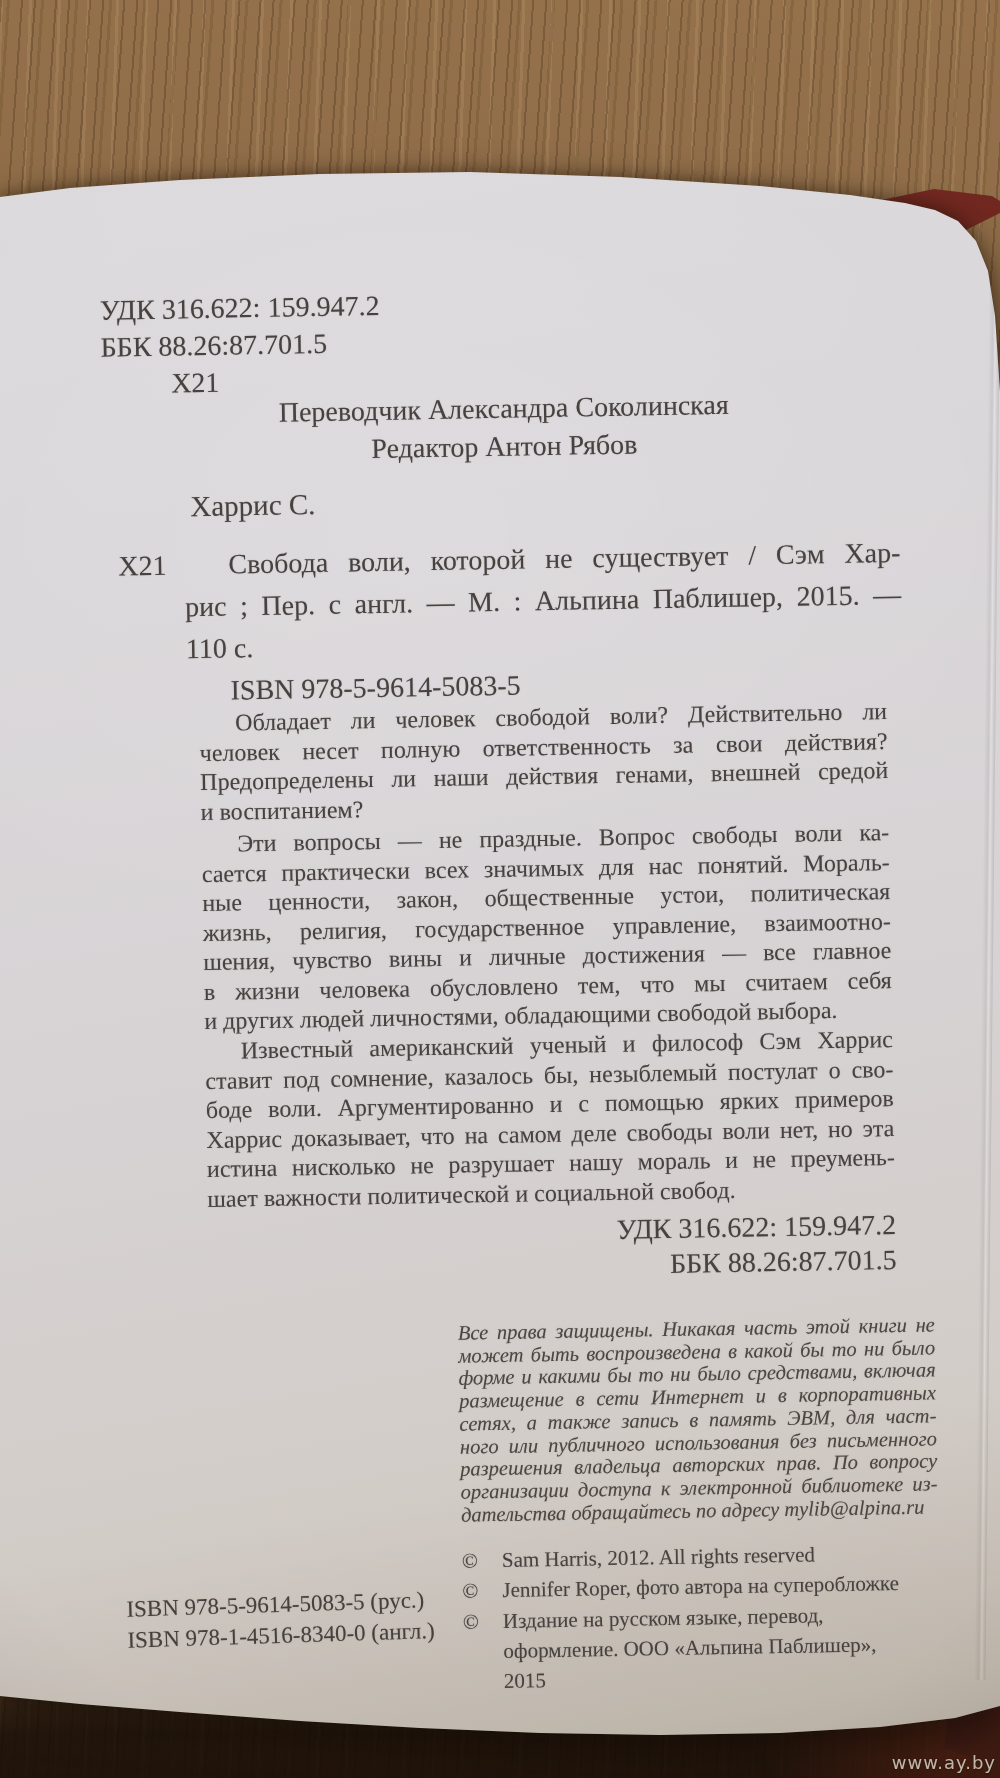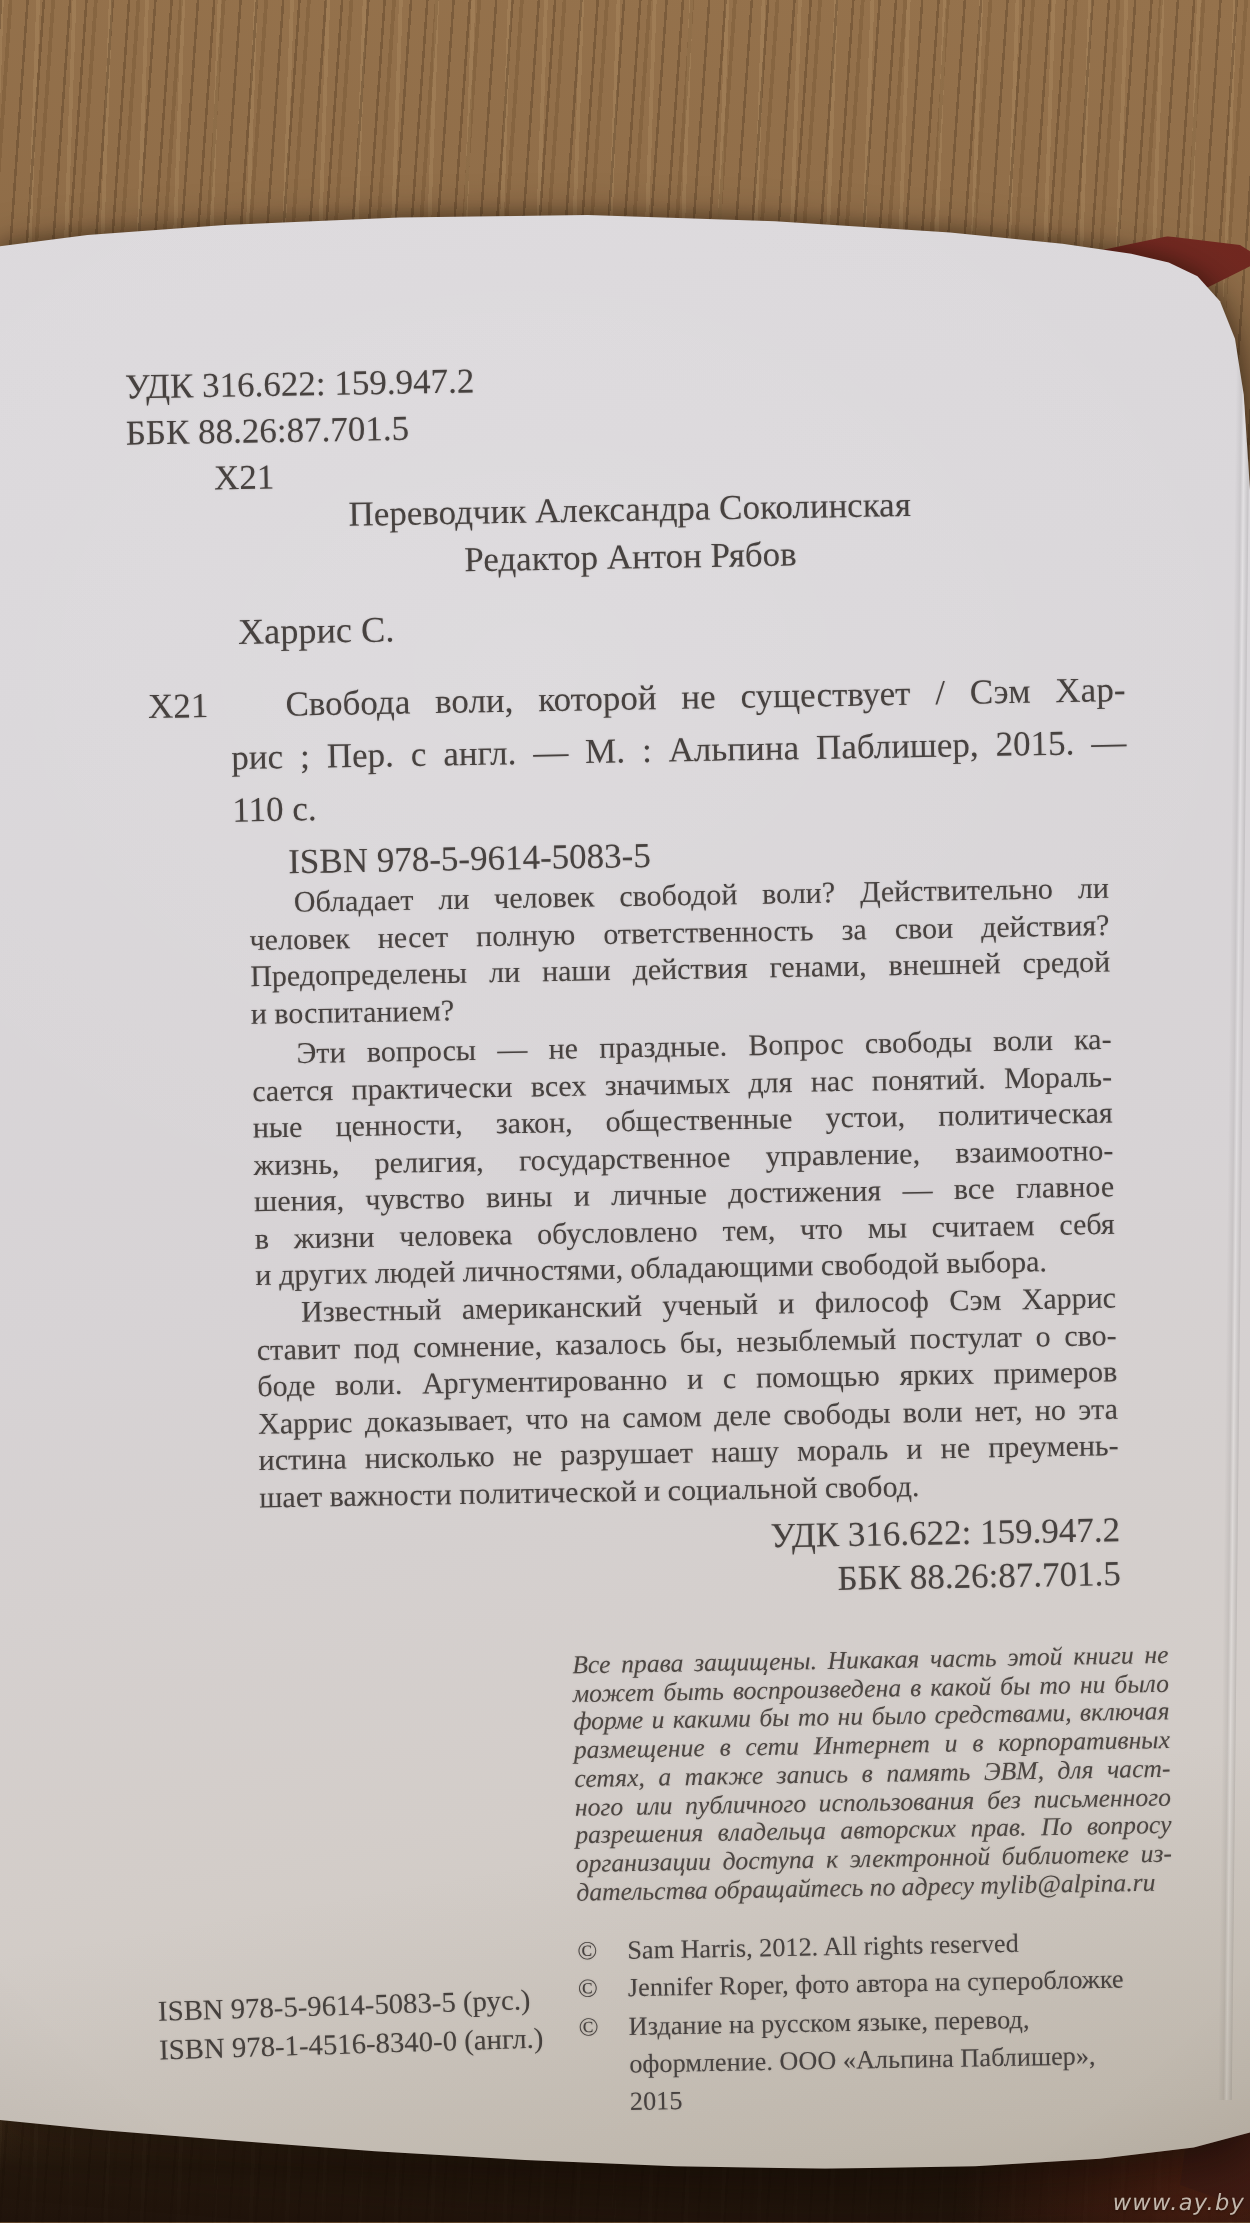--- a/index.html
+++ b/index.html
@@ -105,21 +105,20 @@
   .vignette{
     position:absolute;inset:0;pointer-events:none;
     background:radial-gradient(140% 110% at 50% 42%, rgba(0,0,0,0) 55%, rgba(35,22,10,.14) 82%, rgba(30,18,8,.30) 100%);
   }
   .watermark{
     position:absolute;right:4px;top:1752px;
     font-family:"DejaVu Sans","Liberation Sans",sans-serif;
     font-size:18px;letter-spacing:1px;
     color:rgba(226,218,206,.82);
     text-shadow:0 1px 2px rgba(0,0,0,.35);
-    font-style:italic;
   }
 </style>
 </head>
 <body>
 
 <div class="wood"></div>
 <div class="wood-dark-band"></div>
 <div class="cover-red-top"></div>
 <div class="cover-red-bottom"></div>
 

